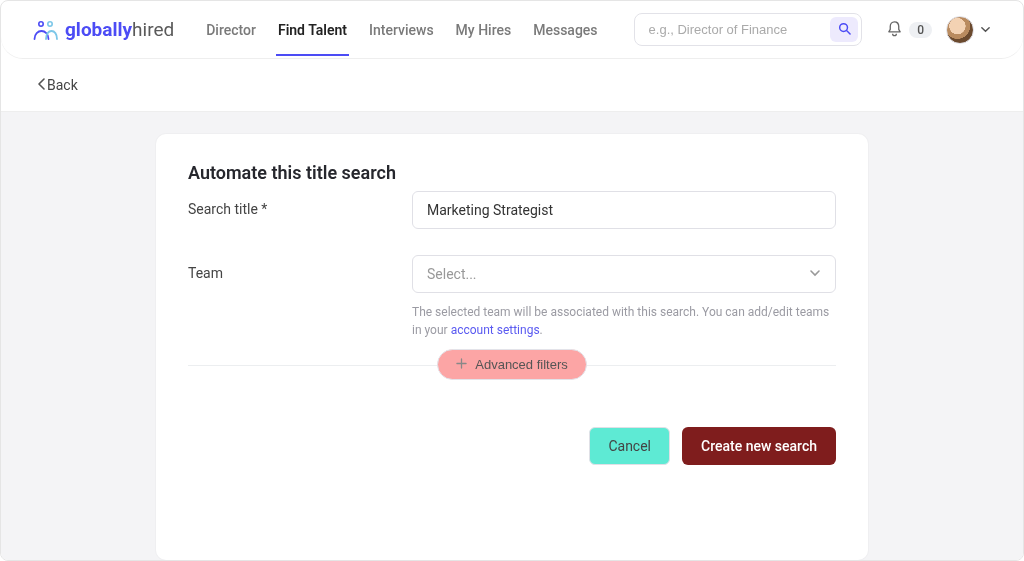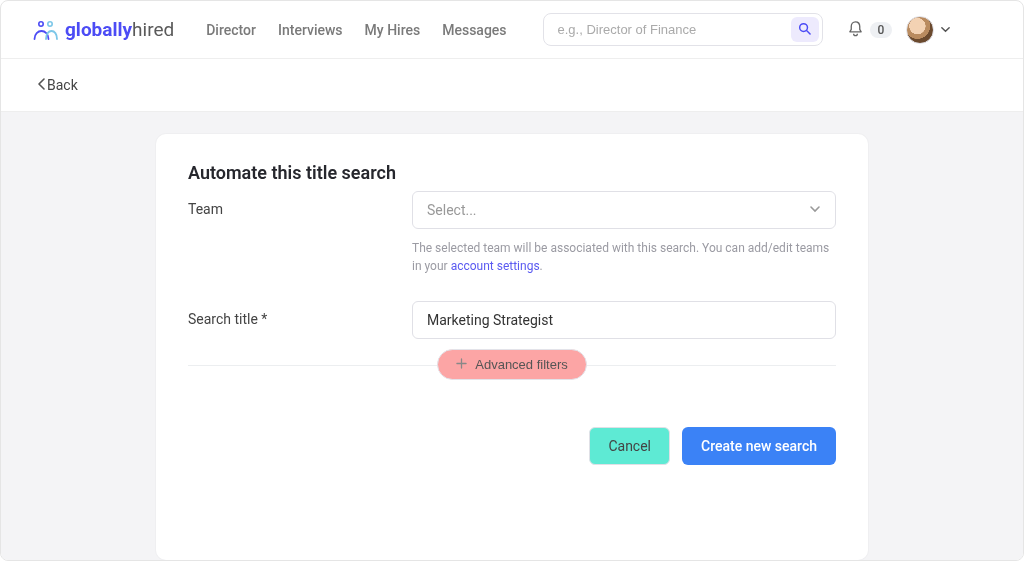--- a/index.html
+++ b/index.html
@@ -20,20 +20,21 @@
       flex-direction: column;
     }
     
     .header {
       display: flex;
       align-items: center;
       padding: 0 32px;
       height: 58px;
       border-bottom: 1px solid #eee;
       gap: 24px;
+      border-radius: 22px;
     }
     .logo {
       display: flex;
       align-items: center;
       gap: 6px;
       font-weight: 700;
       font-size: 19px;
       color: #2a2f45;
     }
     .logo-icon svg { display: block; }
@@ -246,21 +247,21 @@
       cursor: pointer;
       border: 1px solid transparent;
       font-family: inherit;
     }
     .btn-secondary {
       background: #5eead4;
       border-color: #e0e0e6;
       color: #444;
     }
     .btn-primary {
-      background: #3b82f6;
+      background: #7f1d1d;
       color: #fff;
       font-weight: 500;
     }
   </style>
 </head>
 <body>
 
 <div class="app-frame">
 
   <div class="header">
@@ -273,20 +274,21 @@
           <path d="M13 20c0-5 2.5-8 5.5-8s5.5 3 5.5 8" stroke="#7cc7e8" stroke-width="1.8" fill="none" stroke-linecap="round"></path>
         </svg>
       </span>
       <span class="logo-text">
         <span class="globally">globally</span><span class="hired">hired</span>
       </span>
     </div>
 
     <div class="nav">
       <div class="nav-item">Director</div>
+      <div class="nav-item active">Find Talent</div>
       <div class="nav-item">Interviews</div>
       <div class="nav-item">My Hires</div>
       <div class="nav-item">Messages</div>
     </div>
 
     <div class="search-wrap">
       <input class="search-input" type="text" placeholder="e.g., Director of Finance" style="">
       <button class="search-btn">
         <span>
           <svg width="13" height="13" viewBox="0 0 14 14" fill="none">
@@ -325,45 +327,45 @@
             <path d="M7 1L2 6l5 5" stroke="#555" stroke-width="1.6" fill="none" stroke-linecap="round" stroke-linejoin="round"></path>
           </svg>
       </span>
       <span>Back</span>
     </div>
   </div>
 
   <div class="body">
     <div class="card">
       <div class="card-title">Automate this title search</div>
+
+      <div class="form-row">
+        <div class="form-label">Search title *</div>
+        <div class="form-control">
+          <input class="text-input" type="text" value="Marketing Strategist" style="">
+        </div>
+      </div>
 
       <div class="form-row">
         <div class="form-label">Team</div>
         <div class="form-control">
           <div class="select-trigger">
             <span>Select...</span>
             <span>
               <svg width="12" height="12" viewBox="0 0 12 12">
                   <path d="M2 4l4 4 4-4" stroke="#999" stroke-width="1.6" fill="none" stroke-linecap="round"></path>
                 </svg>
             </span>
           </div>
           <div class="helper-text">
             <span>The selected team will be associated with this search. You can add/edit teams in your </span><a href="#">account settings</a><span>.</span>
           </div>
         </div>
       </div>
 
-      <div class="form-row">
-        <div class="form-label">Search title *</div>
-        <div class="form-control">
-          <input class="text-input" type="text" value="Marketing Strategist" style="">
-        </div>
-      </div>
-
       <div class="divider-row">
         <button class="adv-filters-btn">
           <span>
             <svg width="11" height="11" viewBox="0 0 12 12">
                 <path d="M6 1v10M1 6h10" stroke="#888" stroke-width="1.4" stroke-linecap="round"></path>
               </svg>
           </span>
           <span>Advanced filters</span>
         </button>
       </div>

